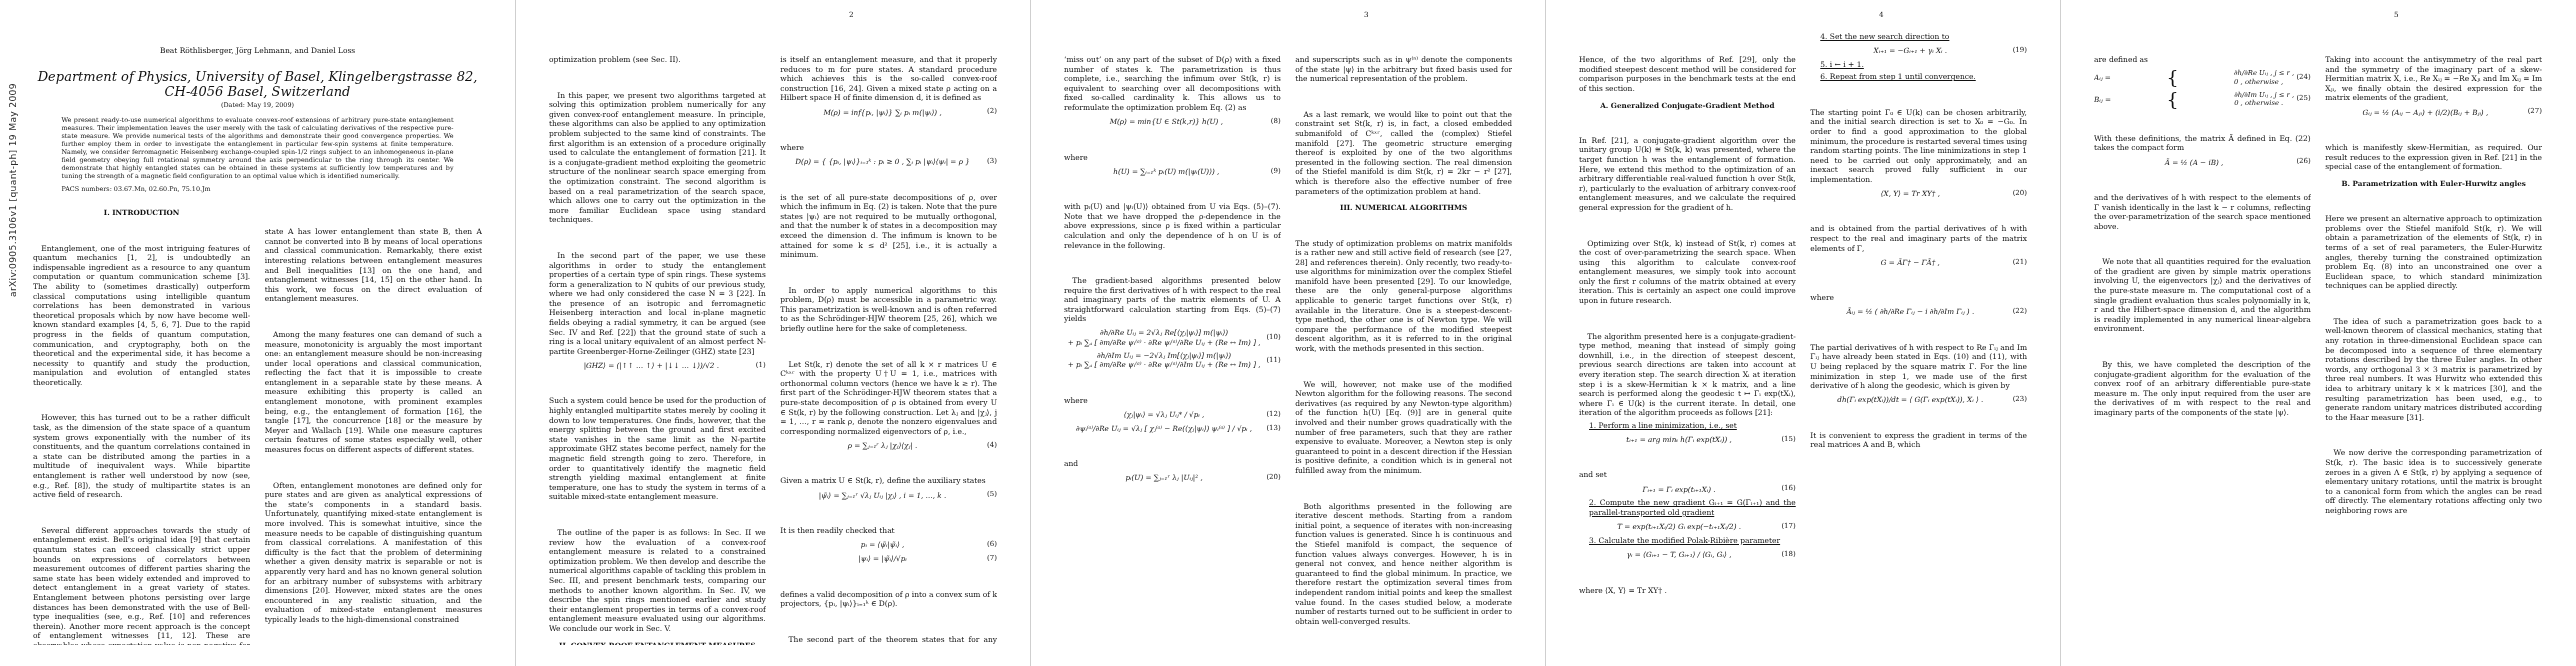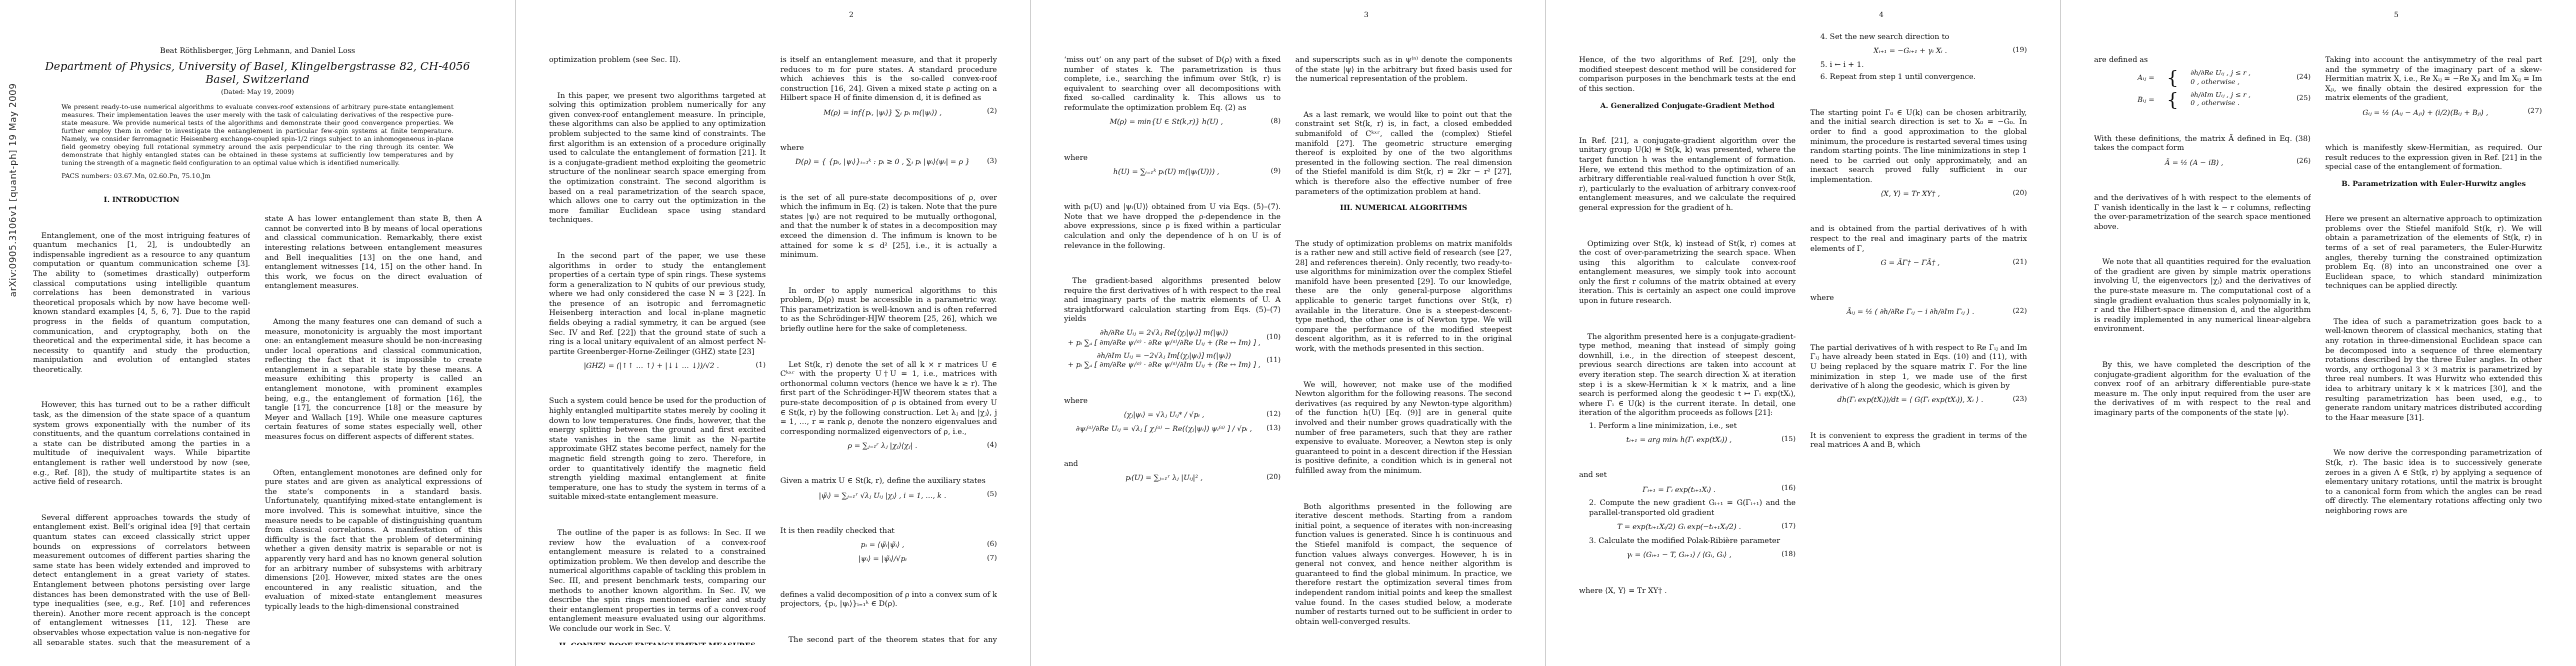--- a/index.html
+++ b/index.html
@@ -9,36 +9,36 @@
   .page { position:relative; width:515px; height:667px; background:#fff; overflow:hidden;
           padding:29px 33px 22px 33px; display:flex; flex-direction:column; }
   .page + .page { border-left:0.6px solid #cfcfcf; }
   .arxiv-stamp { position:absolute; left:6.7px; top:297px; transform:rotate(-90deg); transform-origin:0 0;
                  white-space:nowrap; font-family:"DejaVu Sans","Liberation Sans",sans-serif;
                  font-size:9.2px; letter-spacing:0.3px; color:#2b2b2b; z-index:5; }
   .pagenum { position:absolute; top:10px; left:333px; font-size:7.2px; color:#111; }
   .front { text-align:center; flex:0 0 auto; }
   .title { font-size:11px; line-height:13.3px; font-weight:bold; }
   .authors { margin-top:17px; font-size:7.5px; }
-  .affiliation { margin-top:5px; font-size:11px; font-style:italic; }
+  .affiliation { margin-top:14px; font-size:13px; font-style:italic; }
   .date { margin-top:2.2px; font-size:6.4px; }
   .abstract { margin:6.7px auto 0 auto; width:392px; text-align:justify; font-size:6.4px; line-height:8px; }
   .pacs { margin:5px auto 0 auto; width:392px; text-align:left; font-size:6.4px; }
   .cols { display:flex; gap:14.5px; flex:1 1 auto; min-height:0; }
   .cols-p1 { margin-top:8.3px; }
   .col { flex:1 1 0; overflow:hidden; text-align:justify; font-size:7.5px; line-height:9.6px; }
   .para { text-indent:8.3px;margin-top:26px; }
   .para.ni { text-indent:0; }
   .sec-h { font-weight:bold; text-align:center; margin:7.2px 4.4px 5px 4.4px; font-size:7.2px; line-height:9.2px; }
   .sub-h { font-weight:bold; text-align:center; margin:7.2px 4.4px 5px 4.4px; font-size:7.2px; line-height:9.2px; }
-  .step { margin:2.8px 0 1.7px 10px; }
+  .step { margin:2.8px 0 1.7px 10px;text-decoration:underline; }
   .eq { display:flex; align-items:center; margin:4.4px 0; }
   .eq-math { flex:1 1 auto; text-align:center; font-style:italic; font-size:7.2px; line-height:9.2px; }
   .eq-num { flex:0 0 auto; font-size:7px; margin-left:2.2px; font-style:normal; }
-  .cases-wrap { display:flex; align-items:center; justify-content:center; gap:12px; }
+  .cases-wrap { display:flex; align-items:center; justify-content:space-between; gap:12px; }
   .cases-lead { font-style:italic; }
   .cases-brace { font-style:normal; font-weight:400; line-height:0.9; }
   .cases-rows { display:inline-block; text-align:left; }
   .cases-row { font-size:6.8px; line-height:8.6px; }
 </style>
 </head>
 <body>
 
 <div class="canvas">
   <div class="arxiv-stamp">arXiv:0905.3106v1  [quant-ph]  19 May 2009</div>
@@ -302,21 +302,21 @@
             <div class="eq-math cases-wrap">
               <span class="cases-lead">Bᵢⱼ =</span>
               <span class="cases-brace" style="font-size: 19px;">{</span>
               <span class="cases-rows">
                 <div class="cases-row">∂h/∂Im Uᵢⱼ ,    j ≤ r ,</div>
                 <div class="cases-row">0 ,    otherwise .</div>
               </span>
             </div>
             <div class="eq-num">(25)</div>
           </div>
-          <div class="para ni">With these definitions, the matrix Ã defined in Eq. (38) takes the compact form</div>
+          <div class="para ni">With these definitions, the matrix Ã defined in Eq. (22) takes the compact form</div>
           <div class="eq">
             <div class="eq-math">
               <div class="eq-line">Ã = ½ (A − iB) ,</div>
             </div>
             <div class="eq-num">(26)</div>
           </div>
           <div class="para ni">and the derivatives of h with respect to the elements of Γ vanish identically in the last k − r columns, reflecting the over-parametrization of the search space mentioned above.</div>
           <div class="para">We note that all quantities required for the evaluation of the gradient are given by simple matrix operations involving U, the eigenvectors |χⱼ⟩ and the derivatives of the pure-state measure m. The computational cost of a single gradient evaluation thus scales polynomially in k, r and the Hilbert-space dimension d, and the algorithm is readily implemented in any numerical linear-algebra environment.</div>
           <div class="para">By this, we have completed the description of the conjugate-gradient algorithm for the evaluation of the convex roof of an arbitrary differentiable pure-state measure m. The only input required from the user are the derivatives of m with respect to the real and imaginary parts of the components of the state |ψ⟩.</div>
         </div>

